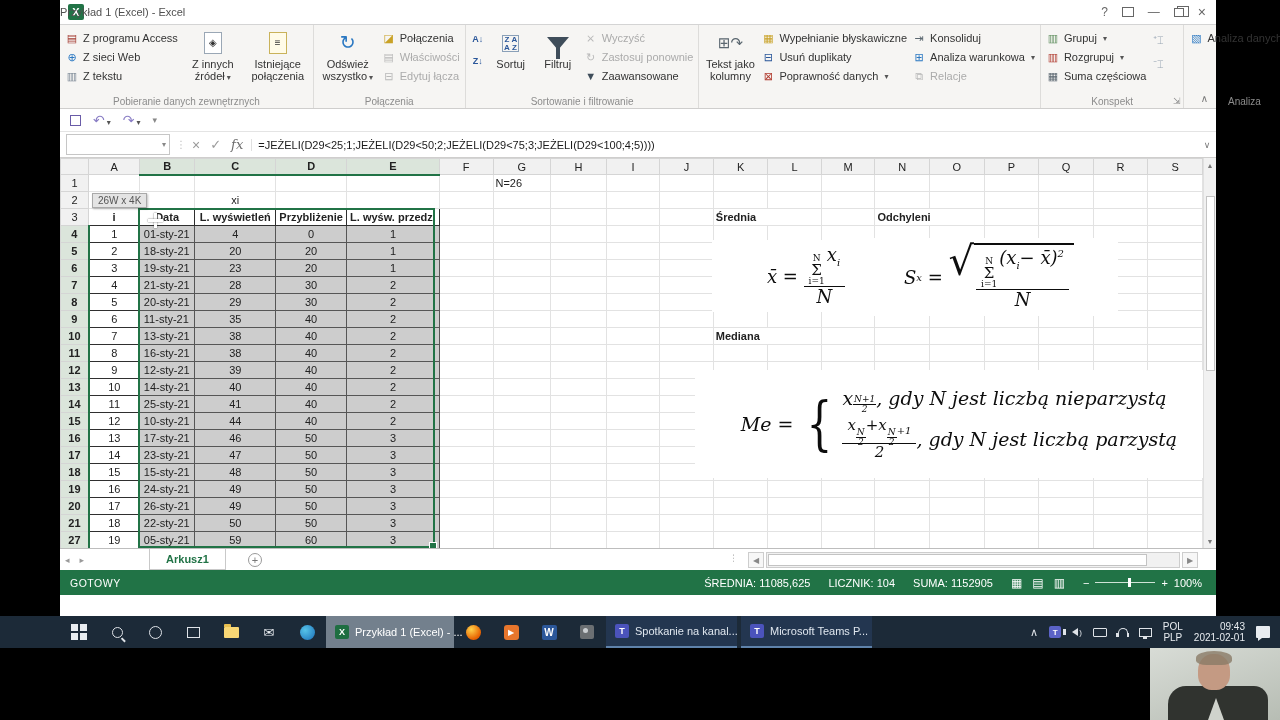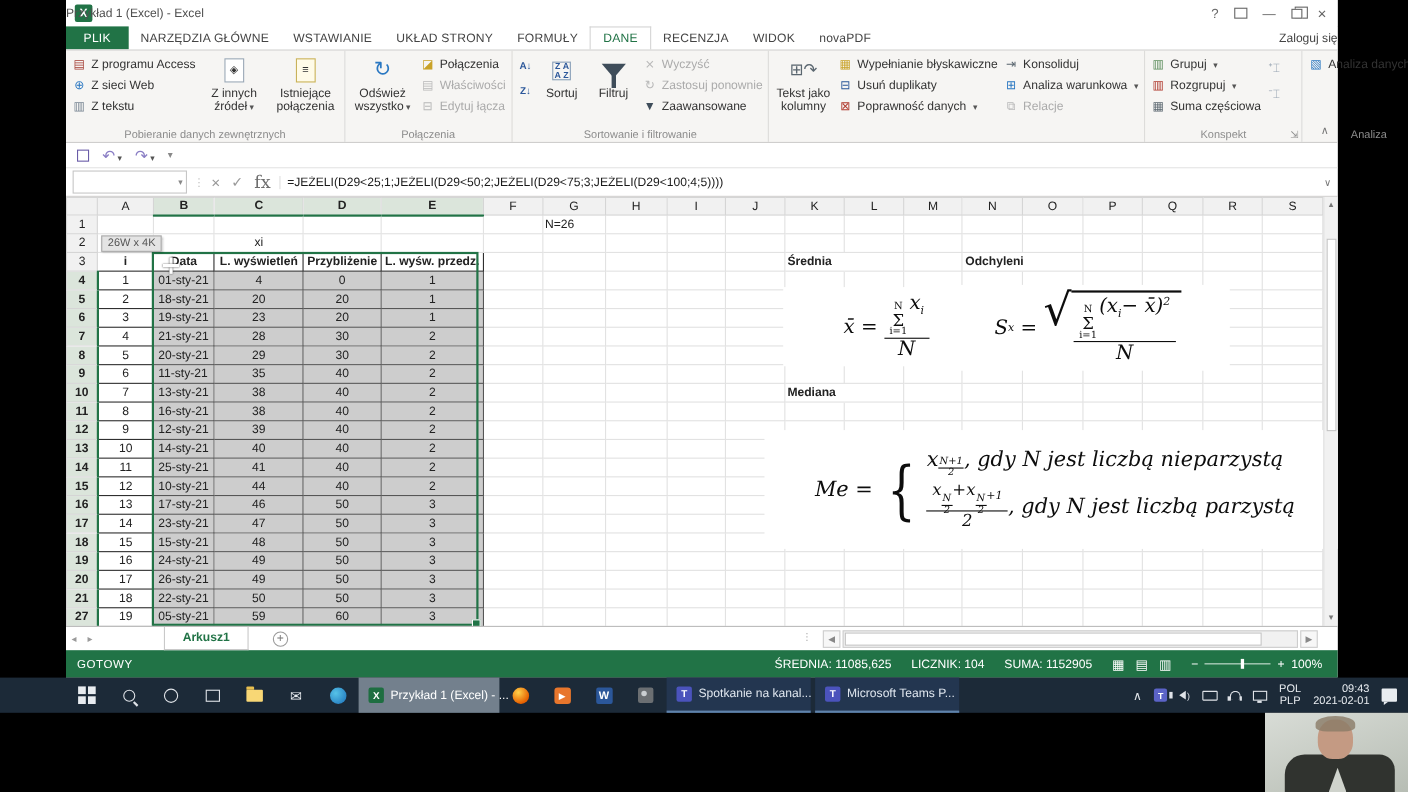--- a/index.html
+++ b/index.html
@@ -45,21 +45,21 @@
   .dd{font-size:8px;color:#555;margin-left:2px}
   
   .qat{height:22px;display:flex;align-items:center;gap:12px;padding-left:10px;background:#fff;font-size:13px;color:#6a5ca8}
   .qat .u{color:#8a7ec5;font-size:14px}
   
   .fbar{height:27px;display:flex;align-items:center;background:#fff;border-bottom:1px solid #cfcecd;border-top:1px solid #e4e4e4}
   .namebox{width:104px;height:21px;border:1px solid #c6c6c6;margin-left:6px;display:flex;align-items:center;position:relative;background:#fff}
   .namebox .dd2{position:absolute;right:3px;color:#888;font-size:8px}
   .fsep{color:#c0c0c0;margin:0 6px;font-size:10px}
   .fbtns{display:flex;gap:10px;align-items:center;color:#9a9a9a;font-size:13px}
-  .fx{font-family:"DejaVu Serif",serif;color:#6d6d6d;font-size:16px}
+  .fx{font-style:italic;font-family:"DejaVu Serif",serif;color:#6d6d6d;font-size:13px}
   .fml-box{flex:1;border-left:1px solid #e0e0e0;margin-left:8px;padding-left:6px;color:#1a1a1a;
            white-space:nowrap;overflow:hidden;font-size:11px}
   .fchev{width:18px;color:#777;font-size:9px;text-align:center}
   
   .sheetwrap{position:relative;height:390px;background:#fff;overflow:hidden}
   table.grid{border-collapse:collapse;table-layout:fixed;font-size:11px;width:1143px}
   table.grid td{height:17px;padding:0 2px;overflow:hidden;white-space:nowrap;color:#222}
   tr.chr td{height:16px}
   .corner{background:#f1f1f1;border:1px solid #d5d5d5}
   .ch{background:#f1f1f1;border:1px solid #d5d5d5;color:#6a6a6a;text-align:center}
@@ -174,32 +174,20 @@
     <div class="title">Przykład 1 (Excel) - Excel</div>
     <div class="wctrl">
       <span>?</span>
       <span class="ricon-box"></span>
       <span>—</span>
       <span class="restore-box"></span>
       <span style="font-size:14px">×</span>
     </div>
   </div>
 
-  <div class="tabstrip">
-    <div class="tab plik">PLIK</div>
-    <div class="tab">NARZĘDZIA GŁÓWNE</div>
-    <div class="tab">WSTAWIANIE</div>
-    <div class="tab">UKŁAD STRONY</div>
-    <div class="tab">FORMUŁY</div>
-    <div class="tab active">DANE</div>
-    <div class="tab">RECENZJA</div>
-    <div class="tab">WIDOK</div>
-    <div class="tab">novaPDF</div>
-    <div class="signin">Zaloguj się</div>
-  </div>
 
   <div class="ribbon">
     <div class="rgroup">
       <div class="smallcol">
         <div class="sitem">
           <span class="sic" style="color:#a33c32">▤</span>
           <span>Z programu Access</span>
         </div>
         <div class="sitem">
           <span class="sic" style="color:#2b78c2">⊕</span>

